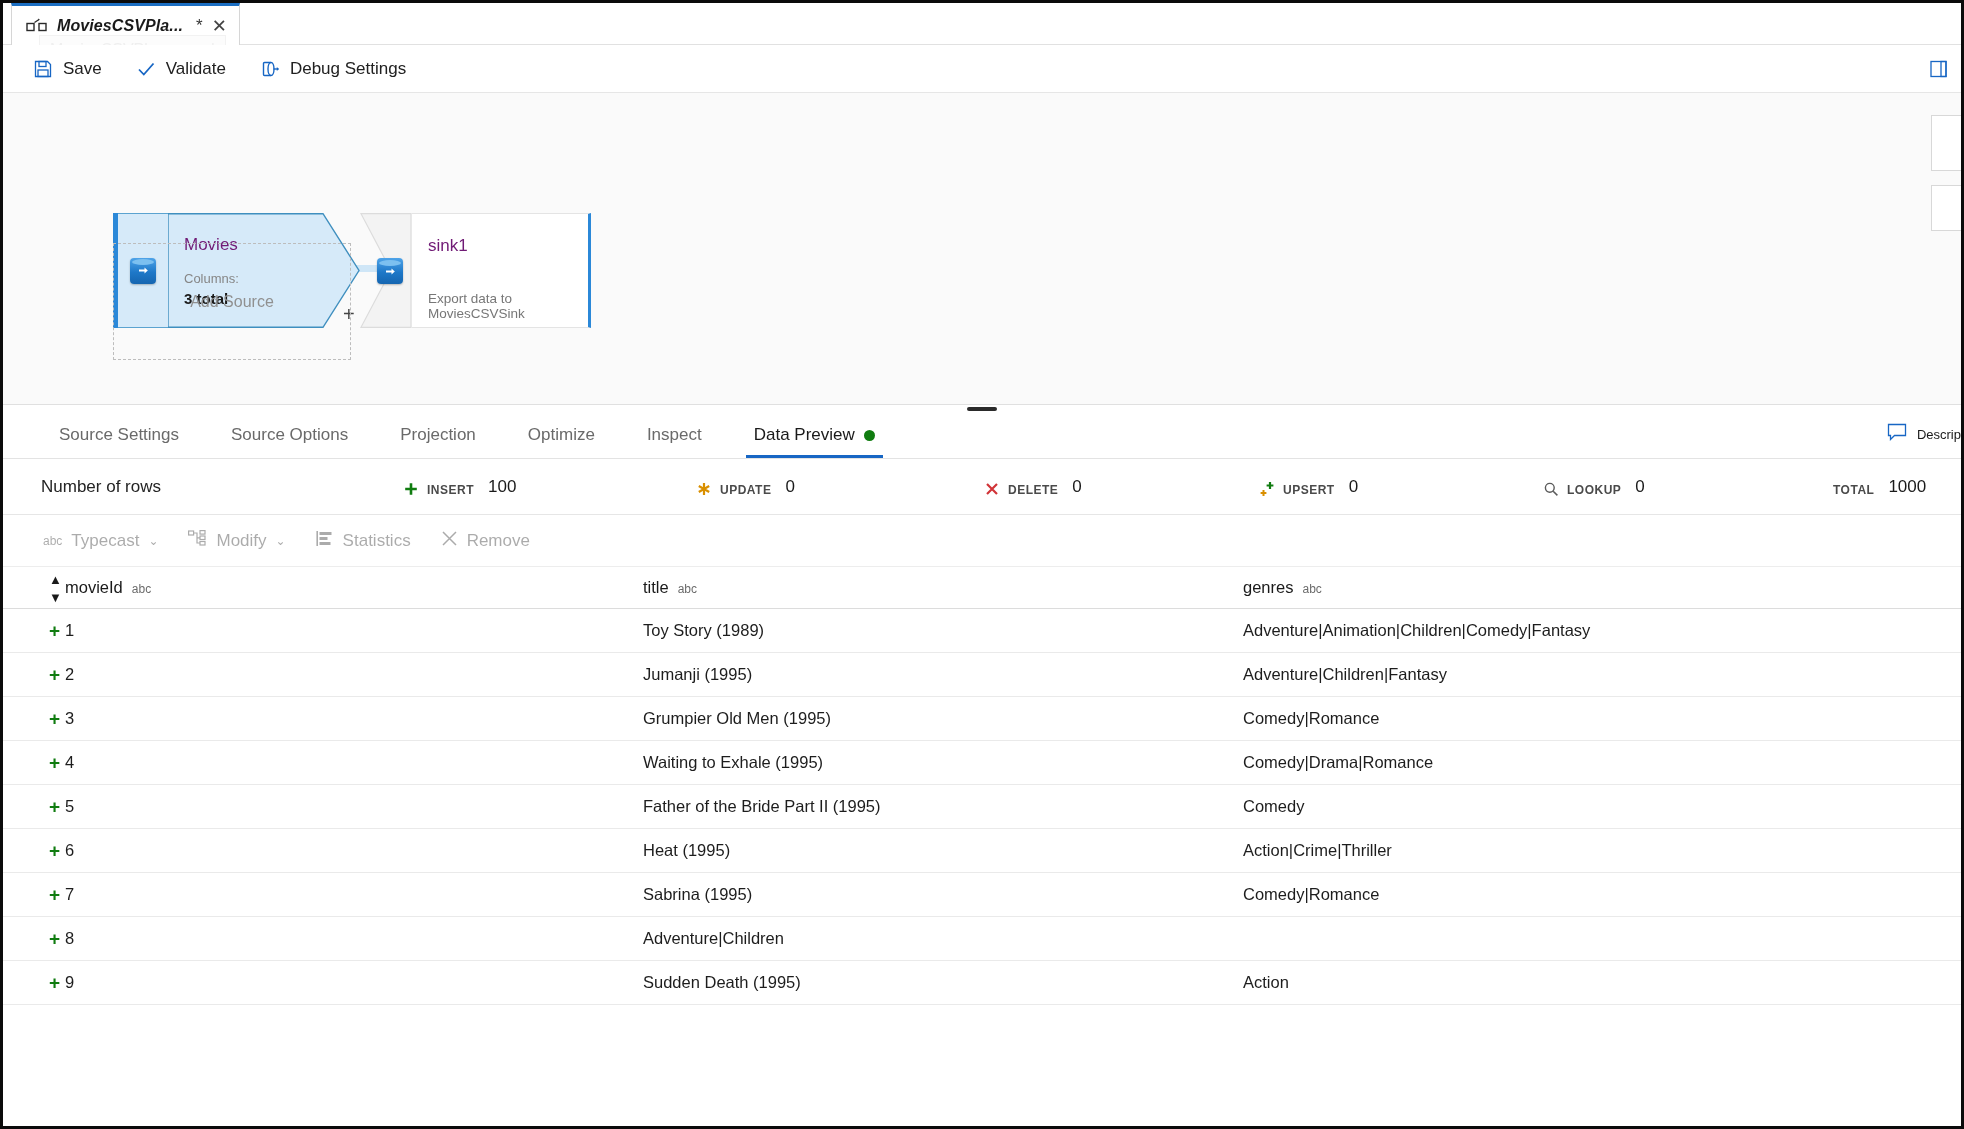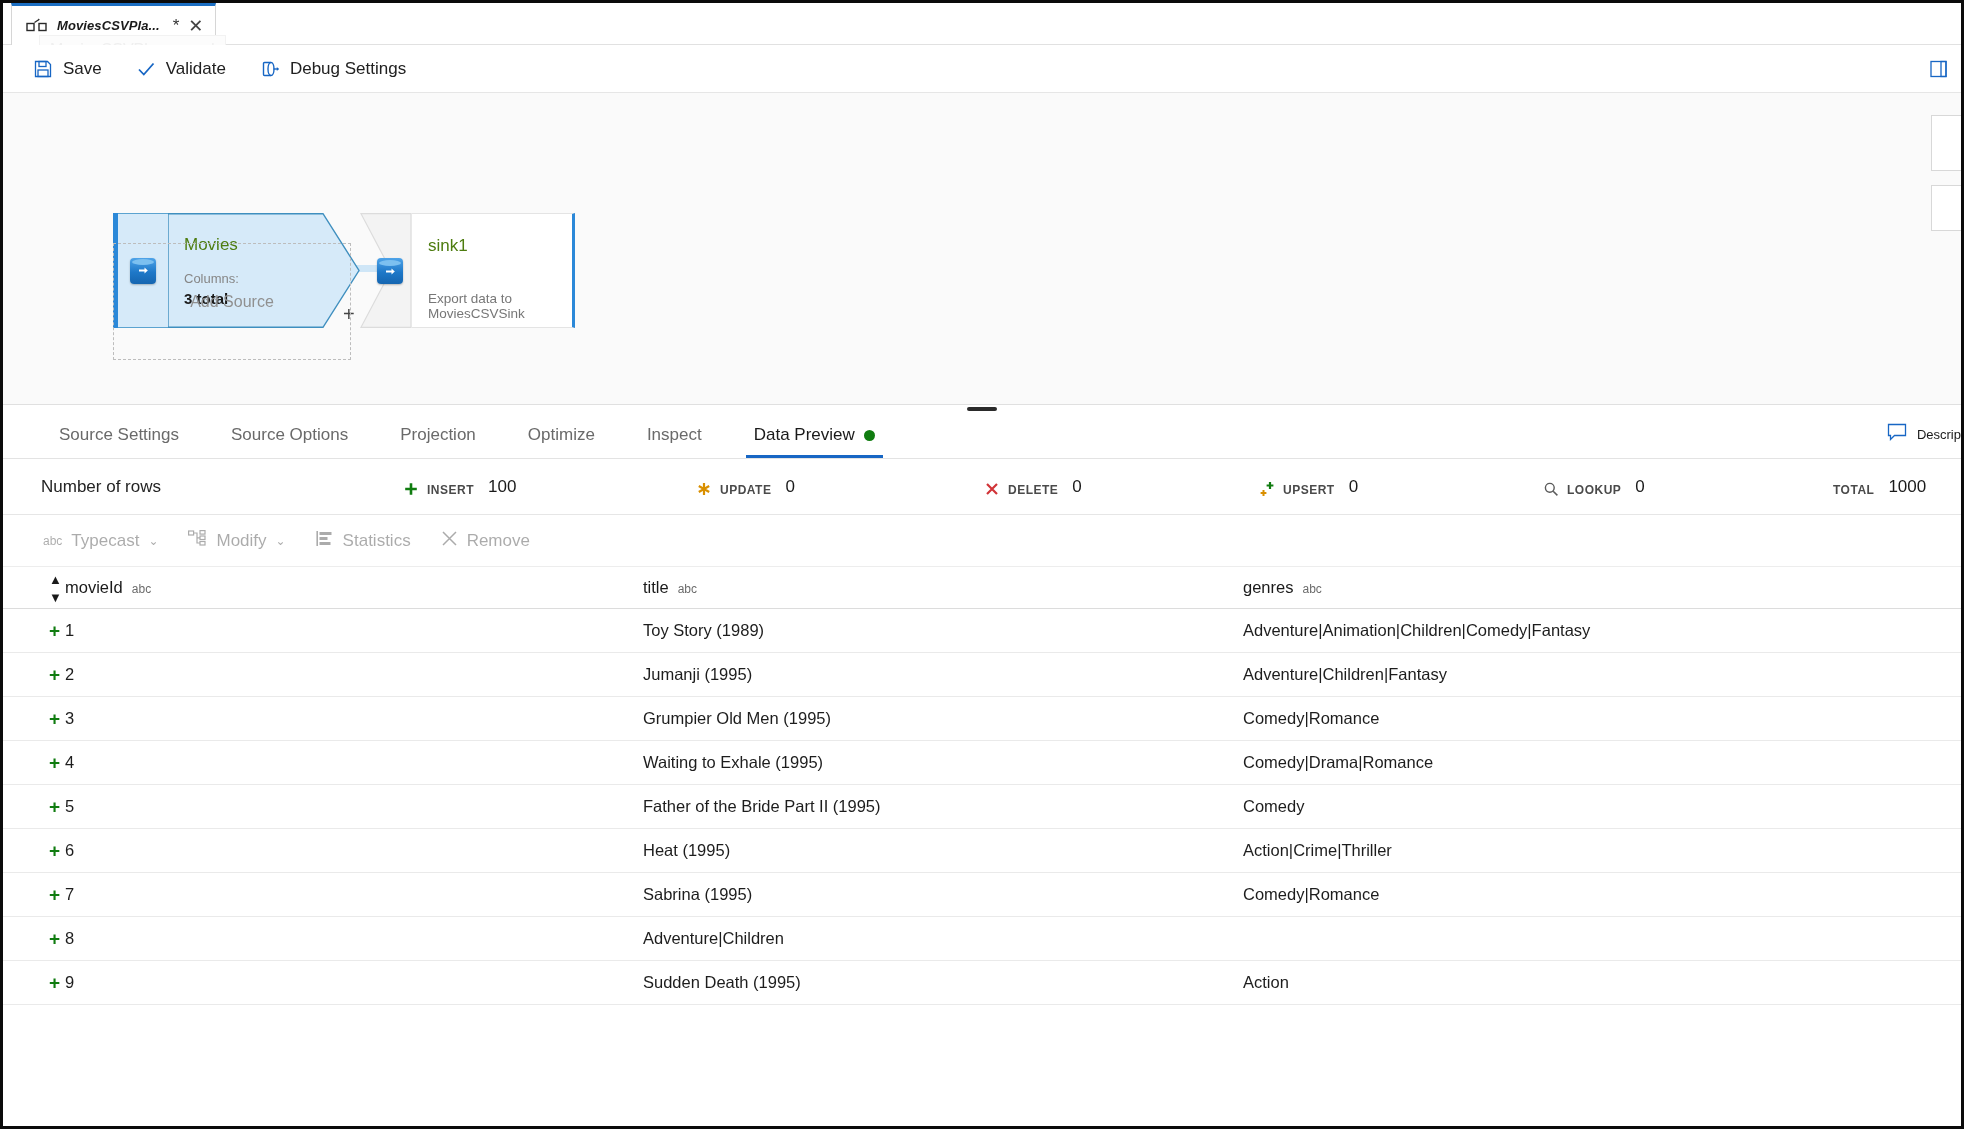--- a/index.html
+++ b/index.html
@@ -17,21 +17,21 @@
   }
   .tab-active {
     position: absolute; left: 8px; top: 0; height: 42px;
     display: flex; align-items: center; gap: 9px;
     padding: 0 12px 0 14px;
     background: #fff; border-left: 1px solid #d6d6d6;
     border-right: 1px solid #d6d6d6; border-top: 3px solid #1b6ec2;
   }
   .tab-icon { width: 22px; height: 16px; position: relative; flex: none; }
   .tab-title {
-    font-style: italic; font-weight: bold; font-size: 13px;
+    font-style: italic; font-weight: bold; font-size: 16px;
     color: #1a1a1a; letter-spacing: .1px; white-space: nowrap;
   }
   .tab-dirty { font-size: 17px; color: #333; margin-left: 4px; }
   .tab-close { font-size: 18px; color: #444; cursor: pointer; line-height: 1; }
   .tab-tooltip {
     position: absolute; left: 36px; top: 32px;
     padding: 5px 10px; font-size: 16px; color: #efefef;
     background: #fcfcfc; border: 1px solid #f2f2f2;
     white-space: nowrap; pointer-events: none;
   }
@@ -55,21 +55,21 @@
   }
   .node { position: absolute; display: flex; height: 115px; }
   .node-rail { width: 5px; background: #2b88d8; flex: none; }
   .node-icobox {
     width: 50px; display: flex; align-items: center; justify-content: center;
     flex: none;
   }
   .node-body { position: relative; flex: none; }
   .node-name {
     position: absolute; left: 16px; top: 22px;
-    font-size: 17px; color: #4d7c0f;
+    font-size: 17px; color: #701a75;
   }
   .node-sub1 {
     position: absolute; left: 16px; top: 58px;
     font-size: 13px; color: #868686;
   }
   .node-sub2 {
     position: absolute; left: 16px; top: 77px;
     font-size: 15px; color: #1a1a1a; font-weight: bold;
   }
   .node-desc {
@@ -282,21 +282,21 @@
       <svg style="position:absolute;left:0;top:0;" width="52" height="115">
         <path d="M1 0.7 H51 V114.3 H1 L31 57.5 Z" fill="#f3f3f3" stroke="#dcdcdc" stroke-width="1.2"></path>
       </svg>
       <span class="dbicon" style="position:absolute;left:17px;top:45px;">
         <svg width="15" height="15" viewBox="0 0 15 15">
           <path d="M3 7.5 H10" stroke="#fff" stroke-width="2" fill="none"></path>
           <path d="M8.5 4.6 L11.8 7.5 L8.5 10.4 Z" fill="#fff"></path>
         </svg>
       </span>
     </div>
-    <div class="node-body" style="width:163px;background:#fff;border:1px solid #e4e4e4;border-left:none;border-right:3px solid #2b88d8;">
+    <div class="node-body" style="width:179px;background:#fff;border:1px solid #e4e4e4;border-left:none;border-right:3px solid #2b88d8;">
       <span class="node-name">sink1</span>
       <span class="node-desc">Export data to MoviesCSVSink</span>
     </div>
   </div>
 
   <div class="addsource">
     <span>Add Source</span>
   </div>
 
   <div class="edge-chip" style="top:22px;height:56px;"></div>

